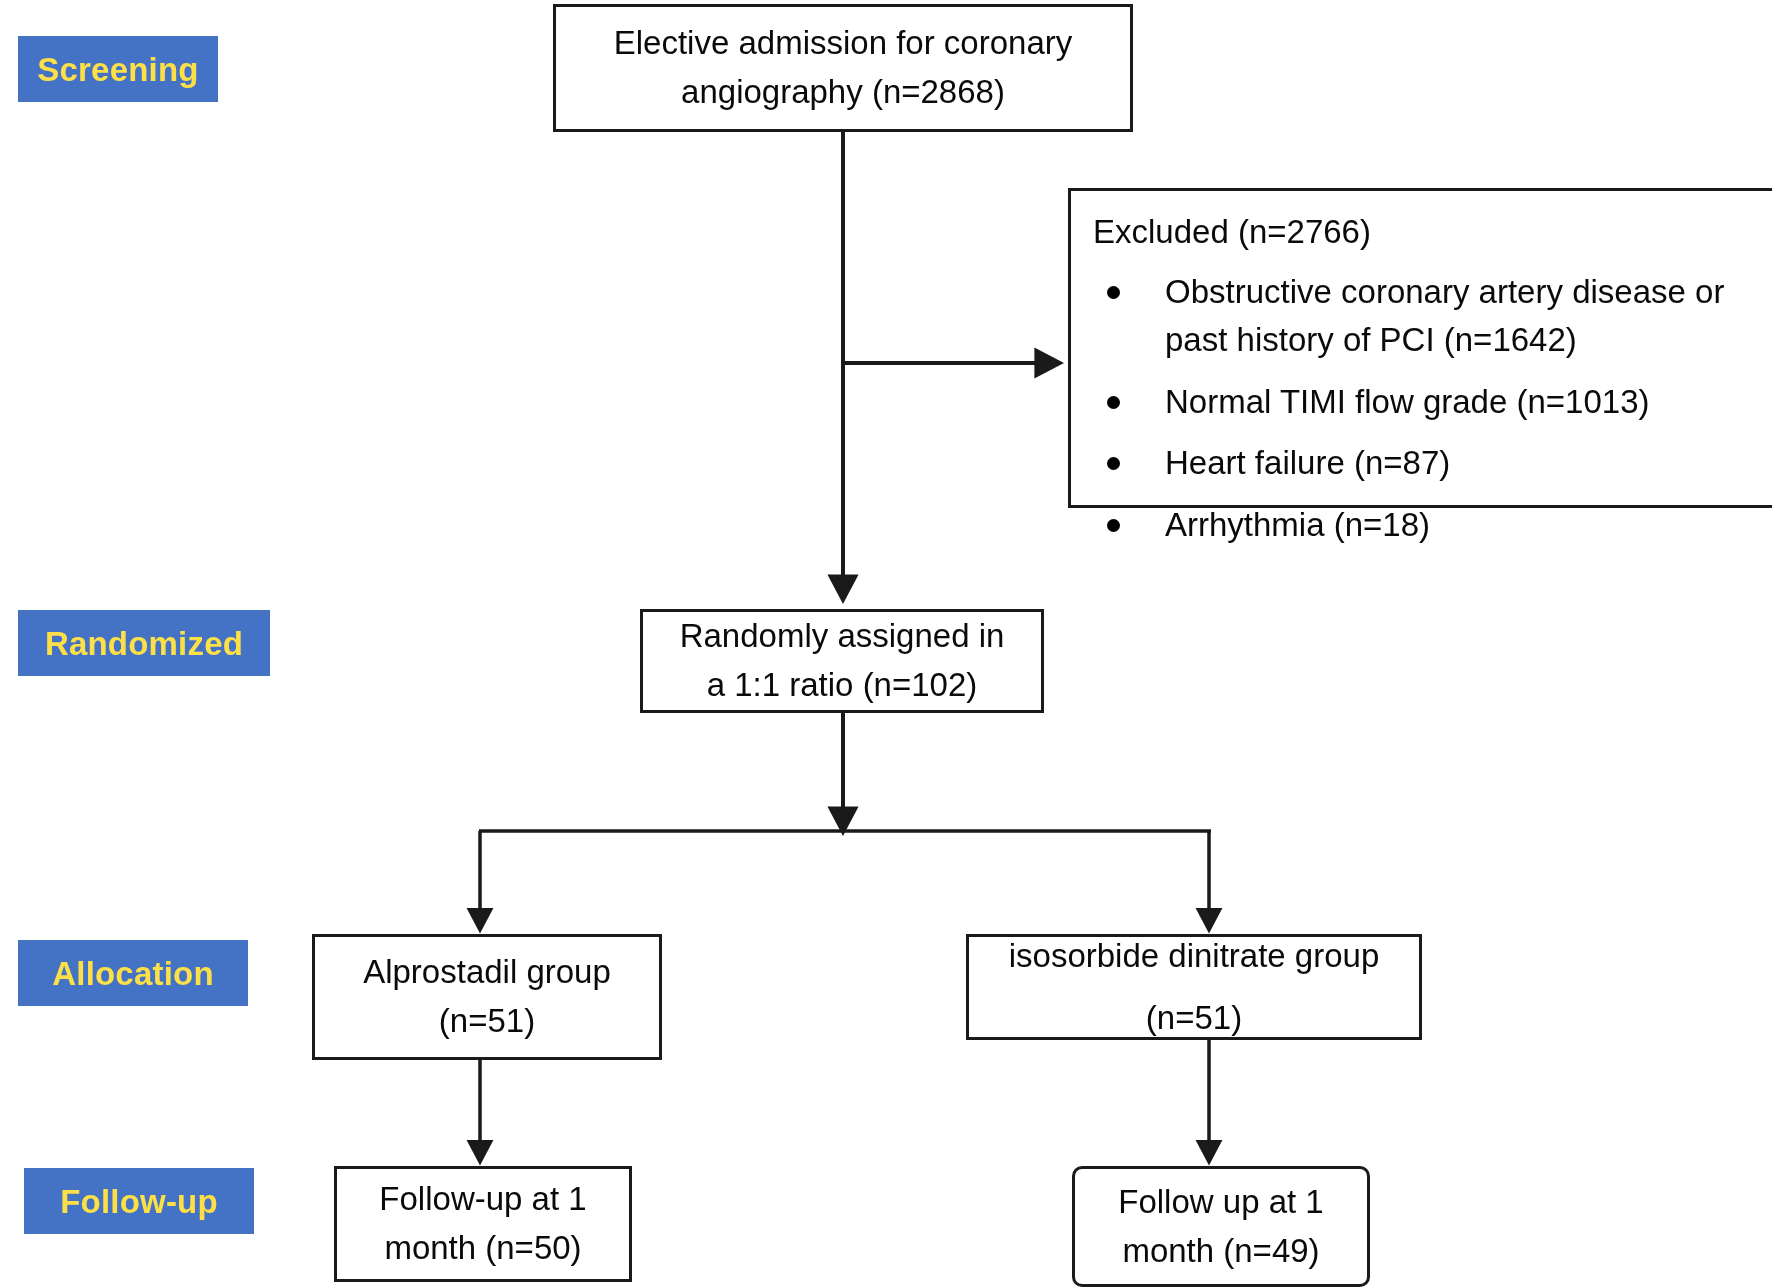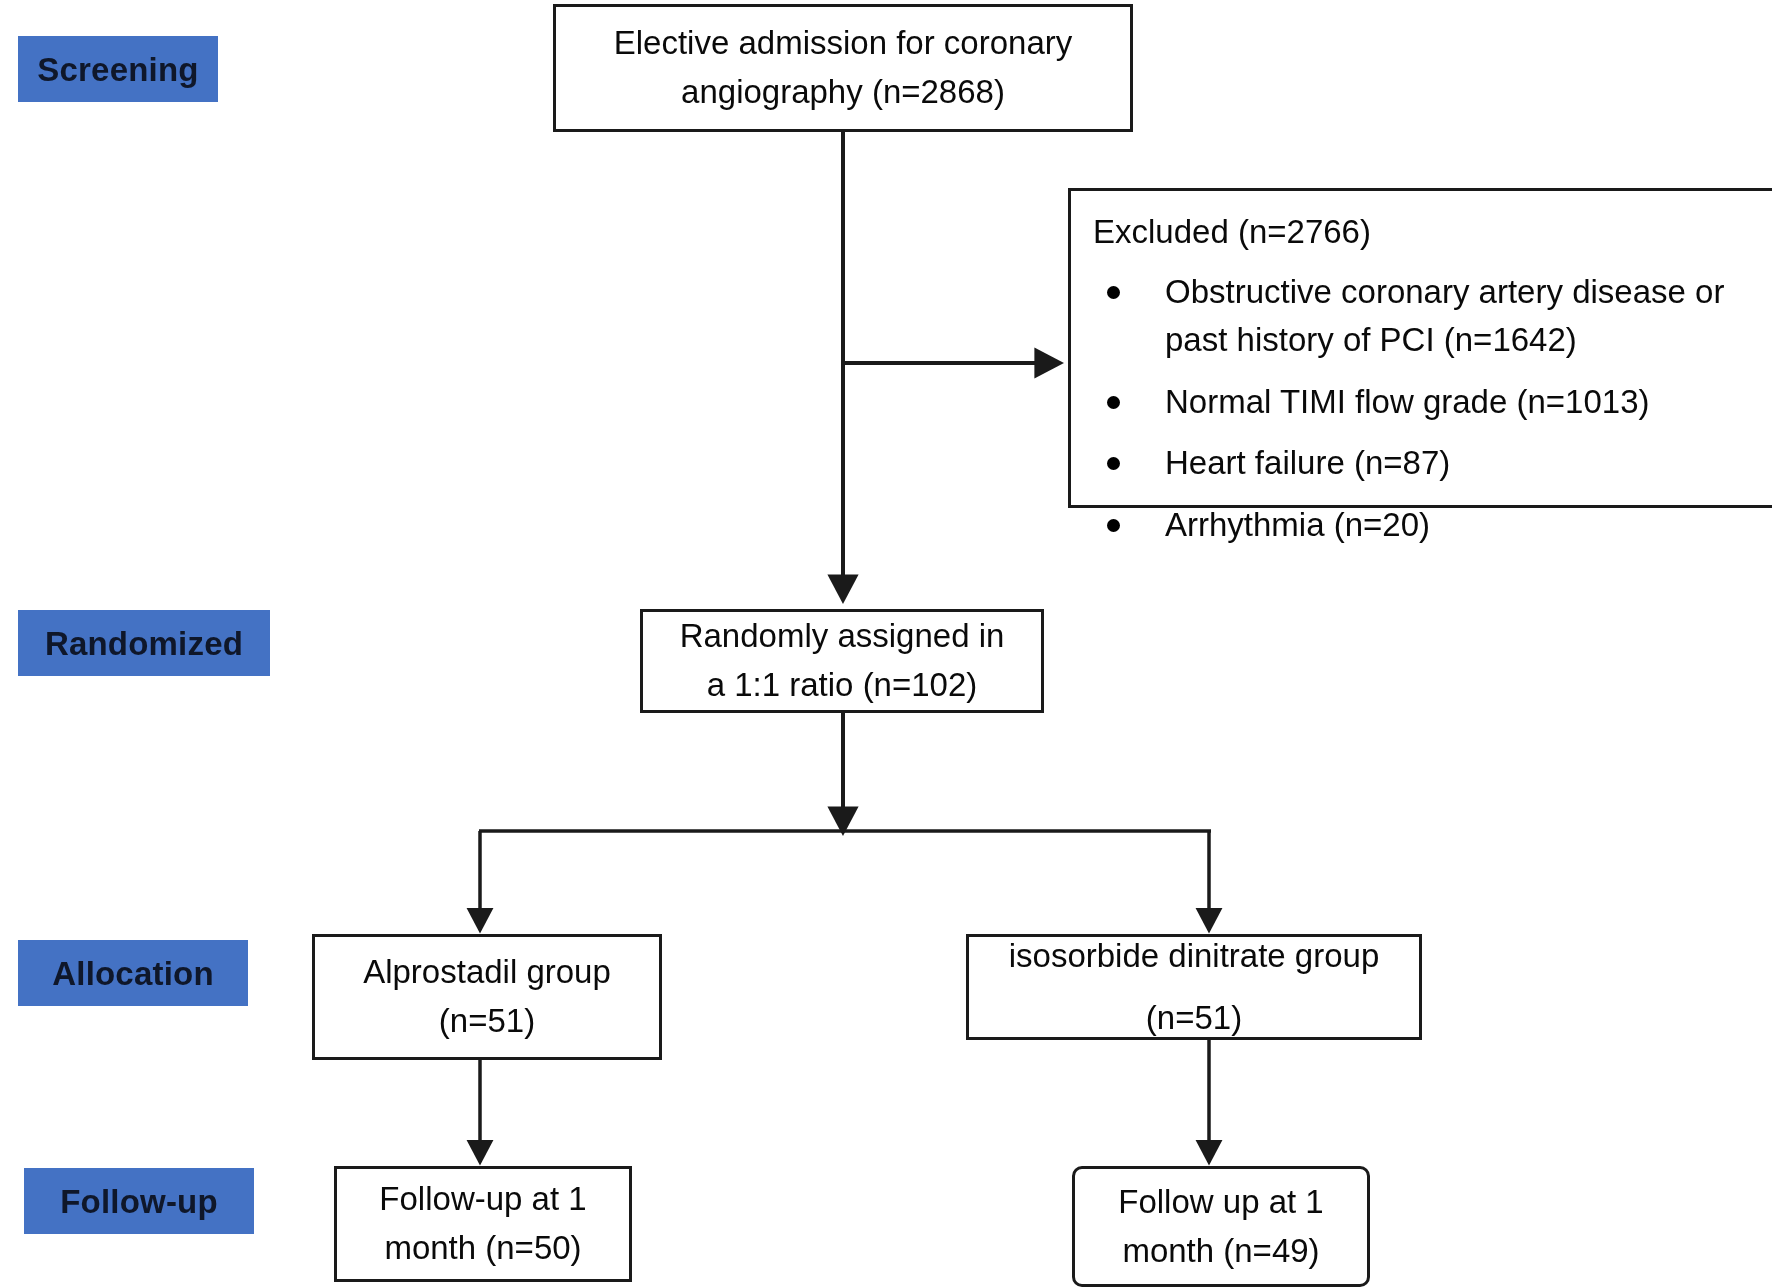--- a/index.html
+++ b/index.html
@@ -19,21 +19,21 @@
     overflow: hidden;
   }
 
   
   .stage-chip {
     position: absolute;
     display: flex;
     align-items: center;
     justify-content: center;
     background: #4472c4;
-    color: #0f172a;
+    color: #fde047;
     font-weight: bold;
     font-size: 33px;
     letter-spacing: 0.2px;
     line-height: 1;
   }
 
   
   .flow-box {
     position: absolute;
     box-sizing: border-box;
@@ -161,21 +161,21 @@
       <li>
         <span class="bullet-dot"></span>
         <span class="line">Normal TIMI flow grade (n=1013)</span>
       </li>
       <li>
         <span class="bullet-dot"></span>
         <span class="line">Heart failure (n=87)</span>
       </li>
       <li>
         <span class="bullet-dot"></span>
-        <span class="line">Arrhythmia (n=20)</span>
+        <span class="line">Arrhythmia (n=18)</span>
       </li>
     </ul>
   </div>
 
   <div class="flow-box" style="left:640px; top:609px; width:404px; height:104px;">
     <span class="line">Randomly assigned in</span>
     <span class="line">a 1:1 ratio (n=102)</span>
   </div>
 
   <div class="flow-box" style="left:312px; top:934px; width:350px; height:126px;">

